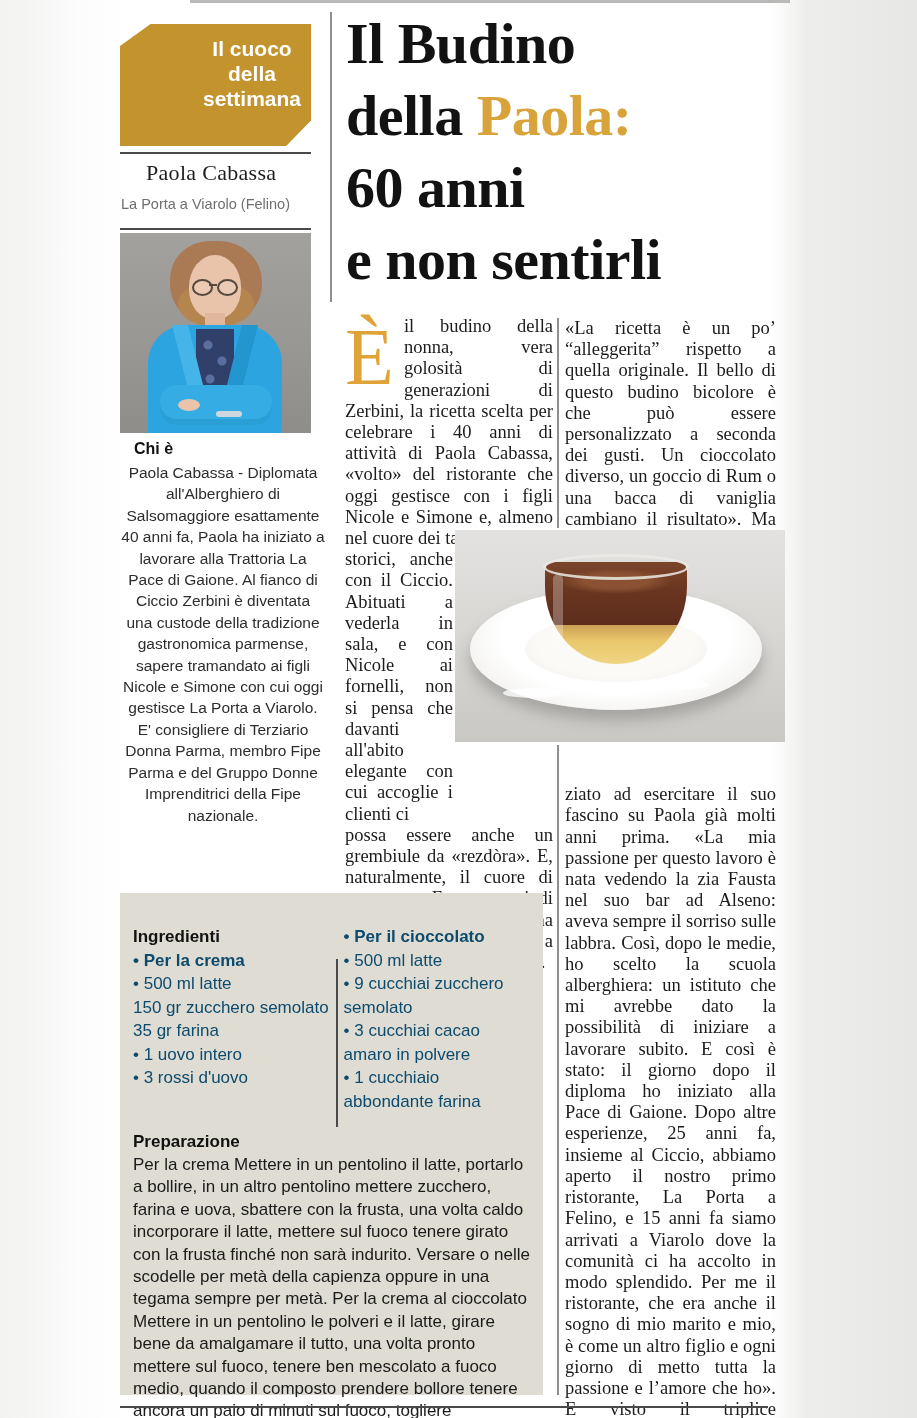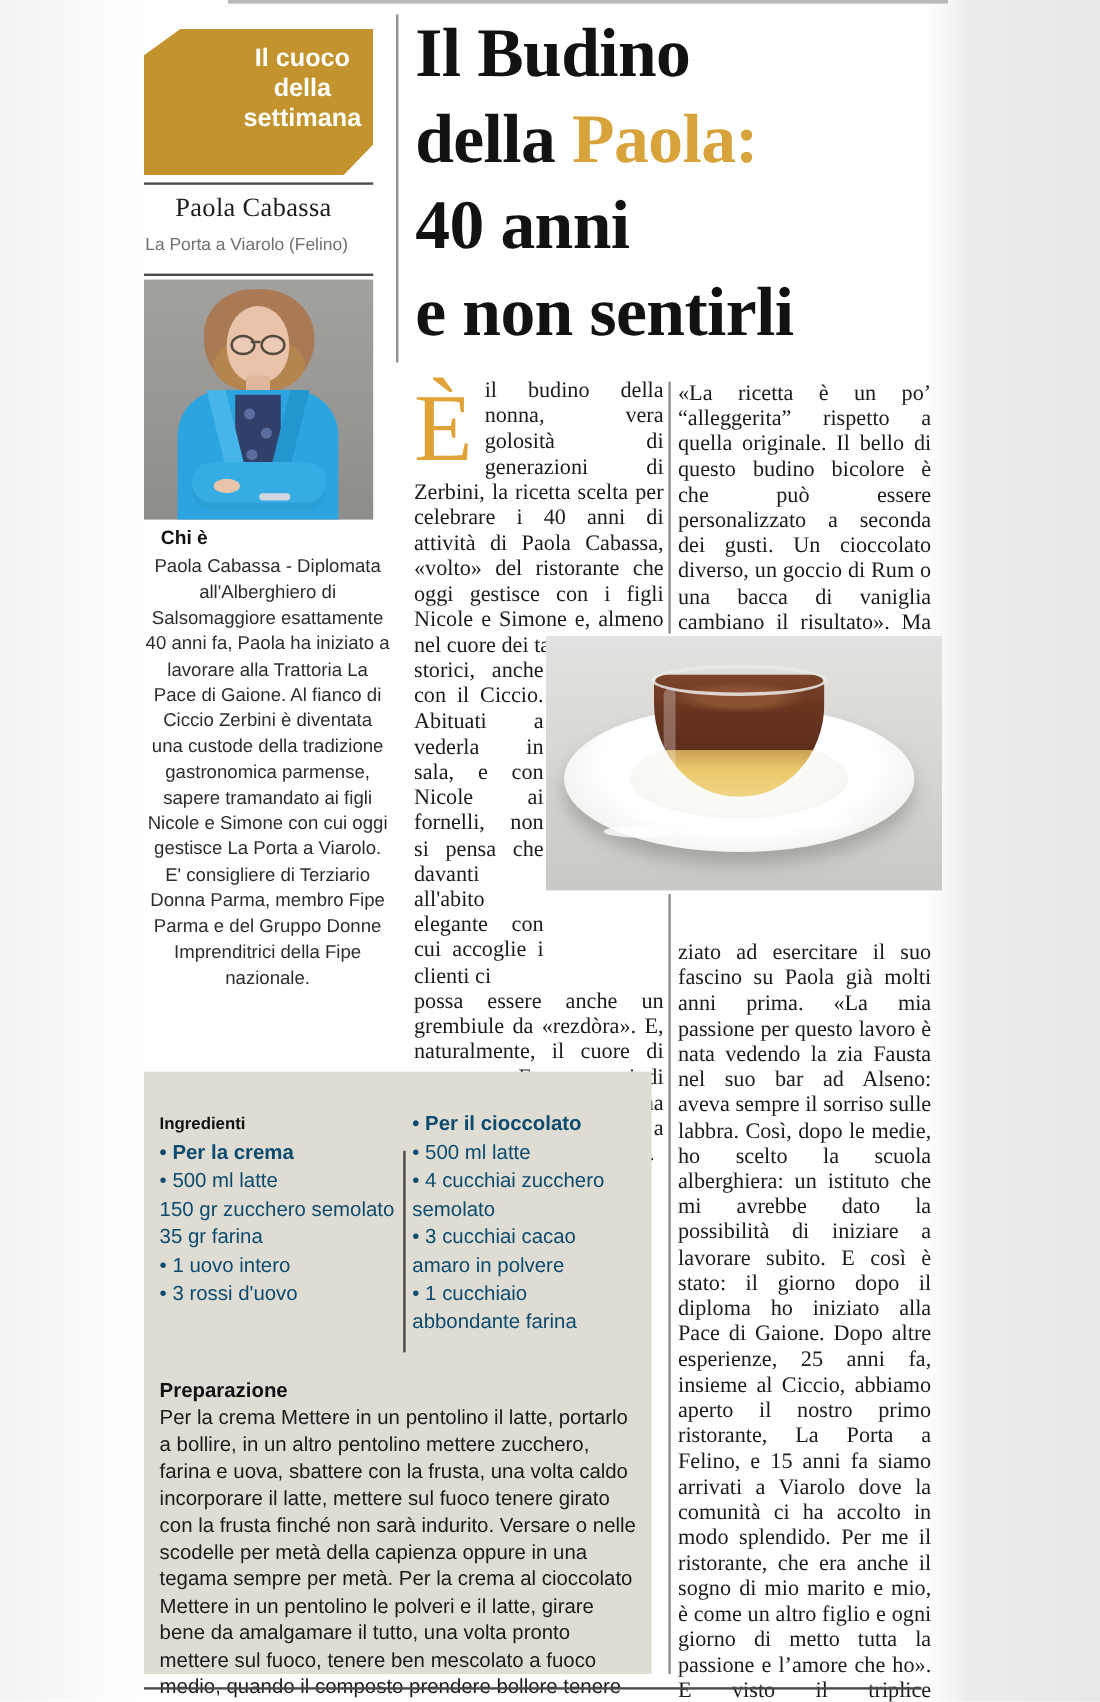--- a/index.html
+++ b/index.html
@@ -121,24 +121,24 @@
 
   
   .panel{
     position:absolute;left:120px;top:893px;width:423px;height:502px;
     background:#dedcd3;box-sizing:border-box;padding:32px 12px 0 13px;
   }
   .ing-cols{display:flex;}
   .ing-c1{width:212px;}
   .ing-divider{width:2px;background:#4a4a4a;margin:34px 6px 0 0;height:168px;}
   .ing-c2{width:196px;}
-  .ing-title{font-size:14px;font-weight:bold;color:#111;line-height:23.5px;}
+  .ing-title{font-size:17px;font-weight:bold;color:#111;line-height:23.5px;}
   .ing-line{font-size:17px;color:#0c4a6e;line-height:23.5px;}
   .ing-bold{font-weight:bold;}
-  .prep-title{margin-top:22px;font-size:17px;font-weight:bold;color:#111;}
+  .prep-title{margin-top:5px;font-size:17px;font-weight:bold;color:#111;}
   .prep-text{margin:2px 0 0 0;font-size:17px;line-height:22.4px;color:#1a1a1a;text-align:left;}
 
   .bottom-rule{position:absolute;left:120px;top:1406px;width:648px;height:2px;background:#4a4a4a;}
 </style>
 </head>
 <body>
 
 <div class="canvas">
 
   <div class="top-strip"></div>
@@ -169,21 +169,21 @@
     <div class="p-bracelet"></div>
   </div>
 
   <div class="bio-title">Chi è</div>
   <div class="bio-text">Paola Cabassa - Diplomata all'Alberghiero di Salsomaggiore esattamente 40 anni fa, Paola ha iniziato a lavorare alla Trattoria La Pace di Gaione. Al fianco di Ciccio Zerbini è diventata una custode della tradizione gastronomica parmense, sapere tramandato ai figli Nicole e Simone con cui oggi gestisce La Porta a Viarolo. E' consigliere di Terziario Donna Parma, membro Fipe Parma e del Gruppo Donne Imprenditrici della Fipe nazionale.</div>
 
   <div class="vrule-head"></div>
   <h1 class="headline" style="margin:0;">
     <span>Il Budino</span><br>
     <span>della </span><span class="hl-gold">Paola:</span><br>
-    <span>40 anni</span><br>
+    <span>60 anni</span><br>
     <span>e non sentirli</span>
   </h1>
 
   <div class="col col-1">
     <p><span class="dropcap">È</span><span>il budino della nonna, vera golosità di generazioni di Zerbini, la ricetta scelta per celebrare i 40 anni di attività di Paola Cabassa, «volto» del ristorante che oggi gestisce con i figli Nicole e Simone e, almeno nel cuore dei tanti clienti</span></p>
     <p class="narrow">storici, anche con il Ciccio. Abituati a vederla in sala, e con Nicole ai fornelli, non si pensa che davanti all'abito elegante con cui accoglie i clienti ci</p>
     <p>possa essere anche un grembiule da «rezdòra». E, naturalmente, il cuore di nonna. Ecco quindi spiegato il perché di una ricetta semplicissima ma a cui nessuno potrà resistere.</p>
   </div>
 
   <div class="col col-2">
@@ -217,21 +217,21 @@
         <div class="ing-line">• 500 ml latte</div>
         <div class="ing-line">150 gr zucchero semolato</div>
         <div class="ing-line">35 gr farina</div>
         <div class="ing-line">• 1 uovo intero</div>
         <div class="ing-line">• 3 rossi d'uovo</div>
       </div>
       <div class="ing-divider"></div>
       <div class="ing-c2">
         <div class="ing-line ing-bold">• Per il cioccolato</div>
         <div class="ing-line">• 500 ml latte</div>
-        <div class="ing-line">• 4 cucchiai zucchero semolato</div>
+        <div class="ing-line">• 9 cucchiai zucchero semolato</div>
         <div class="ing-line">• 3 cucchiai cacao amaro in polvere</div>
         <div class="ing-line">• 1 cucchiaio abbondante farina</div>
       </div>
     </div>
     <div class="prep-title">Preparazione</div>
     <p class="prep-text">Per la crema Mettere in un pentolino il latte, portarlo a bollire, in un altro pentolino mettere zucchero, farina e uova, sbattere con la frusta, una volta caldo incorporare il latte, mettere sul fuoco tenere girato con la frusta finché non sarà indurito. Versare o nelle scodelle per metà della capienza oppure in una tegama sempre per metà. Per la crema al cioccolato Mettere in un pentolino le polveri e il latte, girare bene da amalgamare il tutto, una volta pronto mettere sul fuoco, tenere ben mescolato a fuoco medio, quando il composto prendere bollore tenere ancora un paio di minuti sul fuoco, togliere aggiungere 1/2 bicchiere di panna da cucina, rendere tutto il composto lucido, e posizionare sopra alla crema pasticcera precedentemente fatta. Servite a temperatura ambiente</p>
   </div>
 
   <div class="bottom-rule"></div>
 

